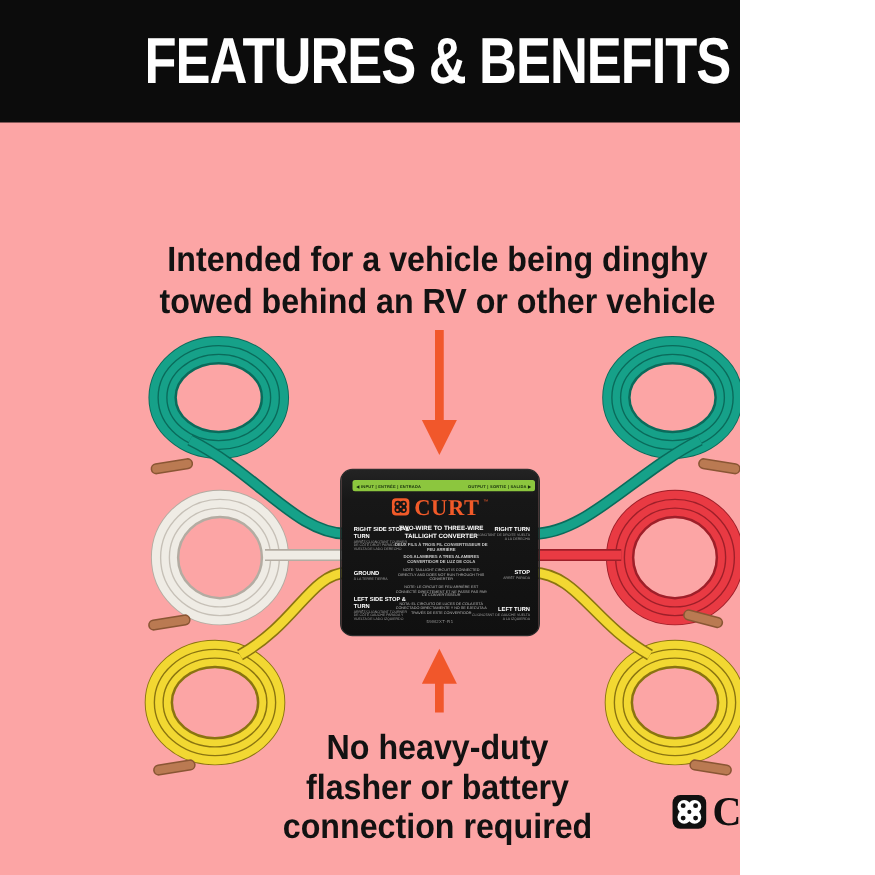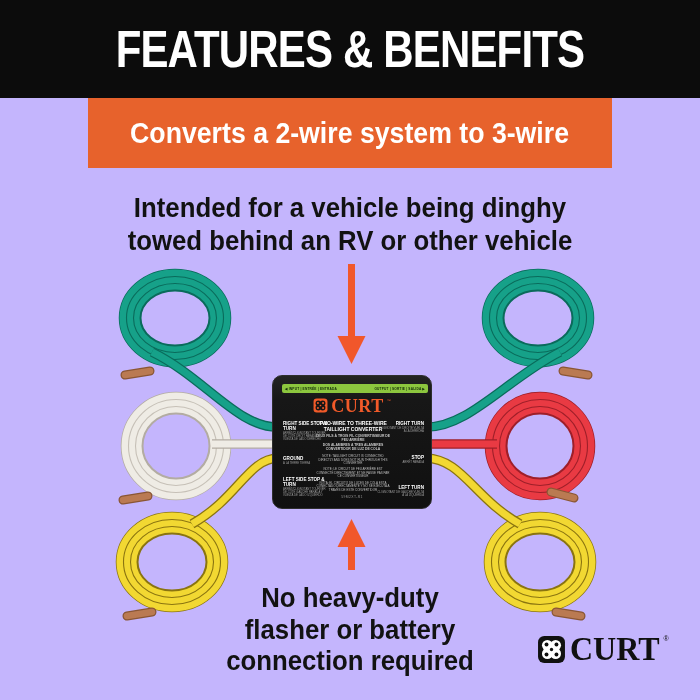--- a/index.html
+++ b/index.html
@@ -1,17 +1,17 @@
 <!DOCTYPE html>
 <html><head>
 <meta charset="utf-8">
 <style>
   html,body { margin:0; padding:0; background:#fff; }
   #canvas {
-    position:relative; width:700px; height:700px; background:#c4b5fd;
+    position:relative; width:592px; height:700px; background:#fca5a5;
     overflow:hidden; font-family:"Liberation Sans", sans-serif;
   }
   
   .header {
     position:absolute; left:0; top:0; width:700px; height:98px;
     background:#0c0c0c; display:flex; align-items:center; justify-content:center;
   }
   .header-title {
     color:#ffffff; font-weight:700; font-size:50px; letter-spacing:-1px;
     transform:scale(0.84,1.04); white-space:nowrap;
@@ -97,23 +97,20 @@
 </style>
 </head>
 <body>
 
 <div id="canvas">
 
   <div class="header">
     <div class="header-title">FEATURES &amp; BENEFITS</div>
   </div>
 
-  <div class="banner">
-    <div class="banner-text">Converts a 2-wire system to 3-wire</div>
-  </div>
 
   <div class="intro">
     <div>Intended for a vehicle being dinghy</div>
     <div>towed behind an RV or other vehicle</div>
   </div>
 
   <svg class="scene" width="700" height="700" viewBox="0 0 700 700">
 
     <g>
       <ellipse cx="175" cy="318" rx="55" ry="48" fill="none" stroke="#0a6b5b" stroke-width="2.5"></ellipse>

